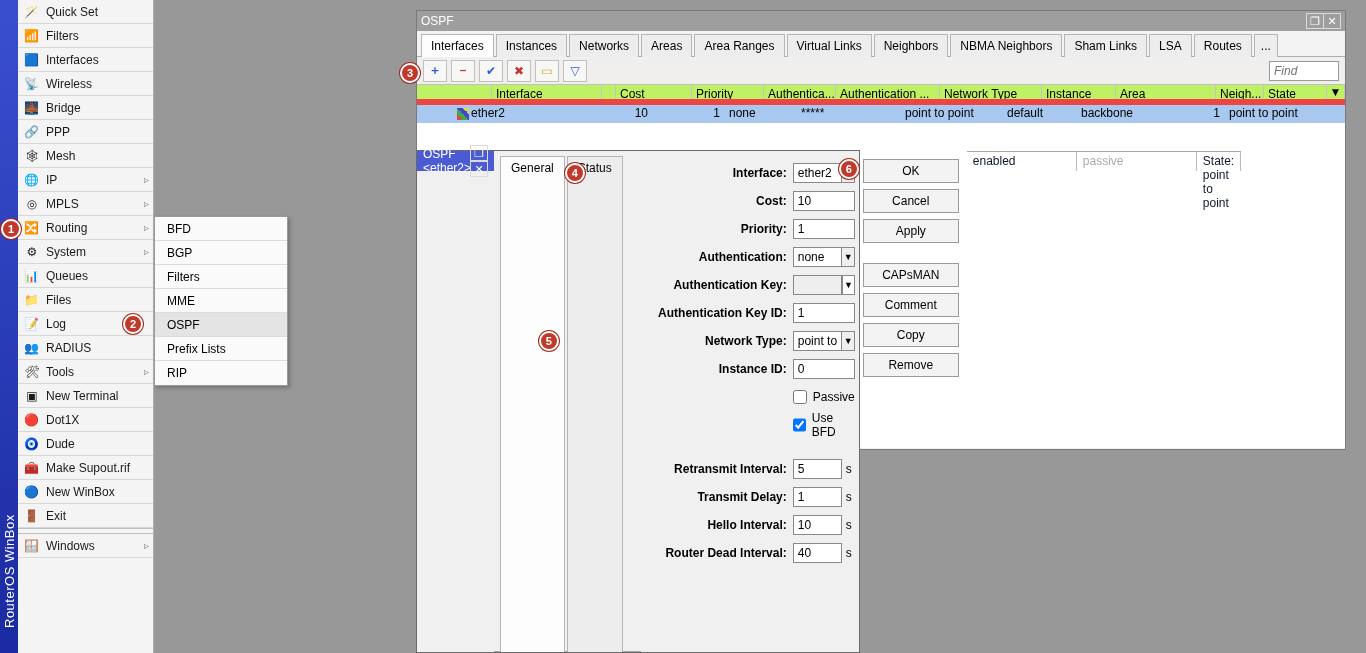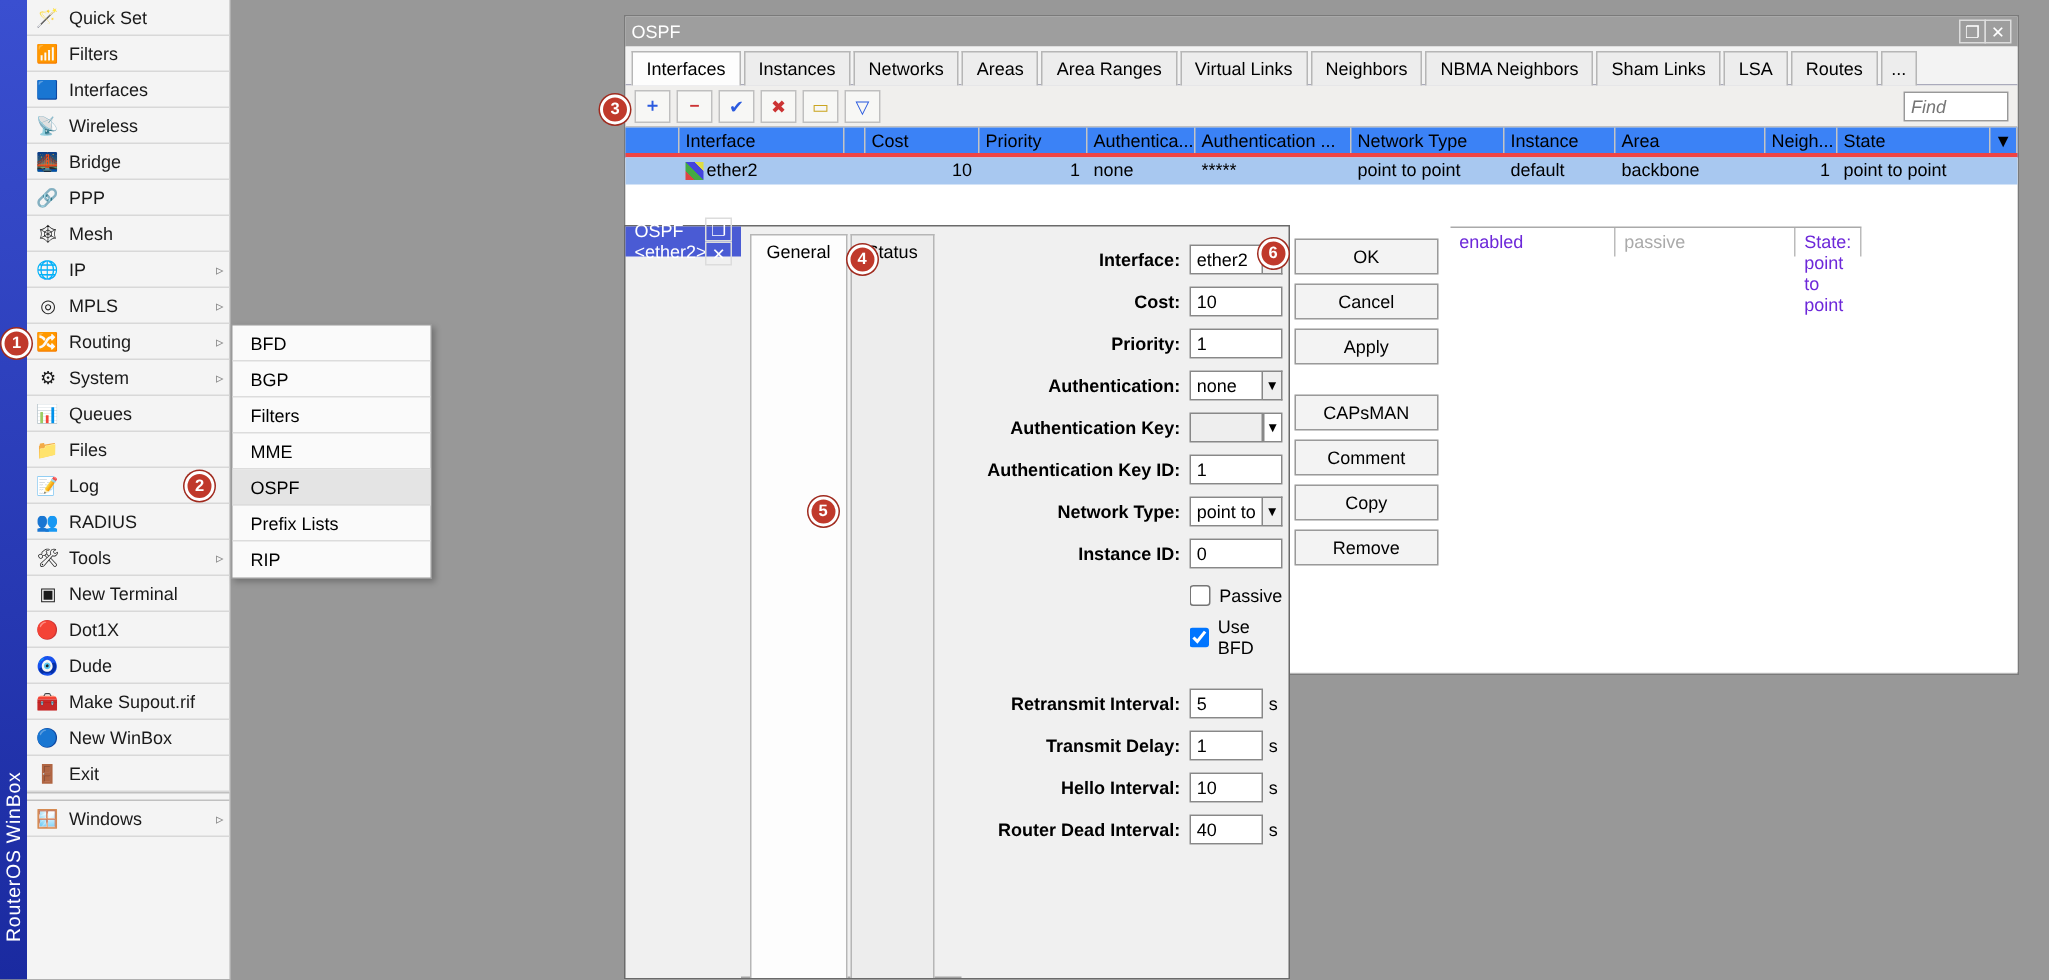--- a/index.html
+++ b/index.html
@@ -35,21 +35,21 @@
 .ospf-tabs { display: flex; align-items: flex-end; height: 26px; background: #f3f3f3; padding-left: 4px; border-bottom: 1px solid #aab; gap: 0; }
 .ospf-tabs .tab { padding: 4px 9px; border: 1px solid #b6b6b6; border-bottom: 0; background: #ededed; margin-right: 2px; cursor: pointer; position: relative; top: 1px; }
 .ospf-tabs .tab.active { background: #fdfdfd; }
 .ospf-tabs .tab.dots { padding: 4px 6px; }
 
 .toolbar { height: 28px; display: flex; align-items: center; gap: 4px; padding: 0 6px; border-bottom: 1px solid #c0c0c0; background: #f0efed; }
 .toolbar .tb { width: 24px; height: 22px; border: 1px solid #bfbfbf; background: #f7f7f5; display: flex; align-items: center; justify-content: center; cursor: pointer; }
 .toolbar .find { margin-left: auto; }
 .toolbar .find input { width: 70px; height: 20px; border: 1px solid #999; padding: 0 4px; font-style: italic; color: #888; }
 
-.grid-hdr { display: flex; height: 20px; background: #3b82f6; border-bottom: 3px solid #ef4444; }
+.grid-hdr { display: flex; height: 20px; background: #bef264; border-bottom: 6px solid #ef4444; padding-left: 39px; }
 .grid-hdr .gh { border-right: 1px solid #c4c4c4; padding: 2px 4px; overflow: hidden; white-space: nowrap; text-overflow: clip; }
 .grid-row { display: flex; height: 18px; background: #a8c8f0; }
 .grid-row .gc { border-right: 1px solid transparent; padding: 1px 4px; overflow: hidden; white-space: nowrap; }
 .grid-body { background: #fff; height: calc(100% - 20px - 26px - 28px - 20px - 1px); }
 .rowicon { width: 12px; height: 12px; display: inline-block; background: linear-gradient(45deg,#d44 25%,#4a4 25% 50%,#44d 50% 75%,#dd4 75%); margin-right: 2px; vertical-align: middle; }
 
 
 .dlg { position: absolute; left: 416px; top: 150px; width: 444px; height: 503px; background: #f0f0f0; border: 1px solid #6a6a6a; z-index: 20; display:flex; }
 .dlg-title { height: 20px; background: #4a5bd4; color: #fff; display: flex; align-items: center; padding: 0 6px; }
 .dlg-title .winctl .wc { color:#fff; }
@@ -68,21 +68,21 @@
 .frow .field { flex: 1; display: flex; align-items: center; }
 .frow .field input[type=text] { width: 100%; height: 20px; border: 1px solid #888; padding: 0 4px; background:#fff; }
 .frow .field .unit { width: 16px; padding-left: 4px; }
 .frow .field .dd { width: 16px; height: 20px; border: 1px solid #888; border-left:0; display:flex; align-items:center; justify-content:center; font-size:9px; background:#efefef; }
 .frow.checkbox .field { gap: 6px; }
 .frow.checkbox input { width: 14px; height: 14px; }
 .gap8 { height: 8px; }
 .gap16 { height: 16px; }
 
 .dlg-status { border-top:1px solid #aaa; display:flex; height:20px; }
-.dlg-status .cell { border-right:1px solid #bbb; padding:2px 6px; color:#6d28d9; }
+.dlg-status .cell { border-right:1px solid #bbb; padding:2px 6px; color:#0f172a; }
 .dlg-status .cell.w1 { width: 110px; }
 .dlg-status .cell.w2 { width: 120px; color:#aaa; }
 </style>
 </head>
 <body>
 
 <div class="brand-bar">
   <span>RouterOS WinBox</span>
 </div>
 

